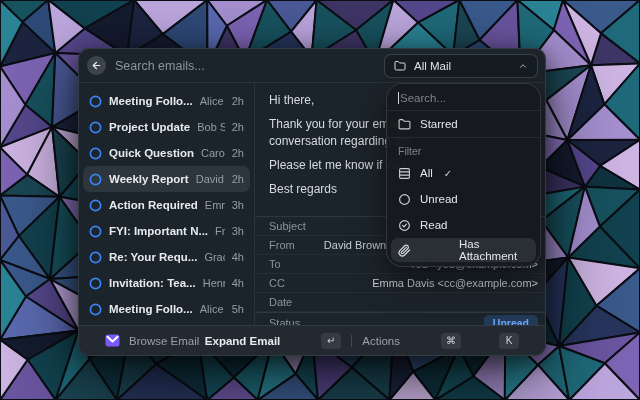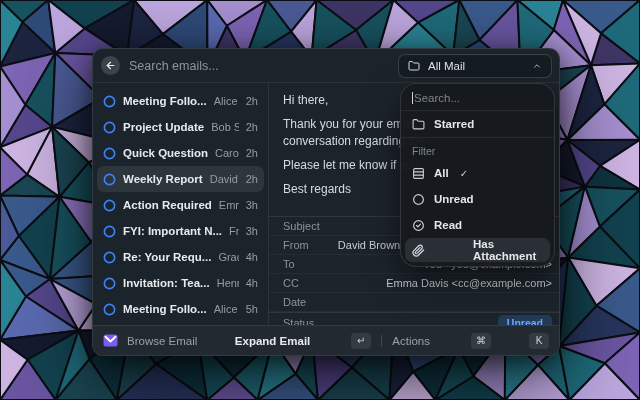--- a/index.html
+++ b/index.html
@@ -1,20 +1,20 @@
 <!DOCTYPE html>
 <html><head>
 <meta charset="utf-8">
 <style>
   * { margin:0; padding:0; box-sizing:border-box; }
   html,body { width:640px; height:400px; overflow:hidden; font-family:"Liberation Sans", sans-serif; background:#0b0e14; }
   #wallpaper { position:absolute; left:0; top:0; width:640px; height:400px; display:block; }
 
   .window {
-    position:absolute; left:92px; top:48px; width:468px; height:308px;
+    position:absolute; left:78px; top:48px; width:468px; height:308px;
     background:#1c242b; border:1px solid rgba(255,255,255,0.10); border-radius:11px;
     box-shadow:0 25px 70px rgba(0,0,0,.65), 0 6px 22px rgba(0,0,0,.5);
     overflow:hidden;
   }
 
   
   .hdr { height:34px; display:flex; align-items:center; padding:0 7px 0 8px; border-bottom:1px solid rgba(255,255,255,0.07); }
   .back-btn { width:19px; height:19px; border-radius:50%; background:#3c434b; display:flex; align-items:center; justify-content:center; flex:0 0 auto; }
   .search-ph { margin-left:9px; font-size:12.5px; color:#8d949c; flex:1 1 auto; }
   .mailbox-btn { width:154px; height:24px; border:1px solid rgba(255,255,255,0.16); border-radius:7px;
@@ -45,29 +45,29 @@
 
   
   .dropdown { position:absolute; left:307px; top:34px; width:155px; z-index:5;
     background:rgba(23,25,29,0.97); border:1px solid rgba(255,255,255,0.12); border-radius:16px;
     box-shadow:0 12px 32px rgba(0,0,0,.55); padding-top:2px; }
   .dd-search { height:24px; display:flex; align-items:center; padding:0 11px; }
   .caret { width:1px; height:12px; background:#cfd4da; margin-right:1px; }
   .dd-search .ph { font-size:11.5px; color:#7d848c; }
   .dd-div { height:1px; background:rgba(255,255,255,0.08); }
   .dd-row { height:26px; display:flex; align-items:center; gap:9px; padding:0 11px; }
-  .dd-row .lbl { font-size:11.5px; font-weight:700; color:#e3e6ea; }
+  .dd-row .lbl { font-size:11.5px; font-weight:400; color:#e3e6ea; }
   .dd-row .chk { font-size:10px; color:#cfd4da; margin-left:2px; }
   .dd-section { font-size:10.5px; color:#7e858d; padding:7px 11px 3px 11px; }
   .dd-row.hl { margin:0 4px 4px 4px; padding:0 7px; border-radius:7px; background:#2a2f35; height:24px;gap:48px; }
   .icon { display:flex; flex:0 0 auto; }
 
   
   .ftr { position:absolute; left:0; right:0; bottom:0; height:30px; background:#232930; z-index:6;
-    border-top:1px solid rgba(255,255,255,0.08); display:flex; align-items:center; padding:0 10px;margin-top:40px; }
+    border-top:1px solid rgba(255,255,255,0.08); display:flex; align-items:center; padding:0 26px;margin-top:40px; }
   .ftr .app { margin-left:9px; font-size:11.5px; color:#9aa1a8; }
   .ftr .sp { flex:1 1 auto; }
   .act-primary { font-size:11.5px; font-weight:600; color:#e8ebee; }
   .act-secondary { font-size:11.5px; color:#9aa1a8; }
   .key { min-width:20px; height:16px; background:#353b43; border-radius:4px; color:#ccd2d8; font-size:10px;
     display:flex; align-items:center; justify-content:center; padding:0 4px; margin-left:7px; }
   .vdiv { width:1px; height:12px; background:rgba(255,255,255,0.15); margin:0 10px; }
   .btn-group { display:flex; align-items:center;gap:34px; }
 </style>
 </head>

